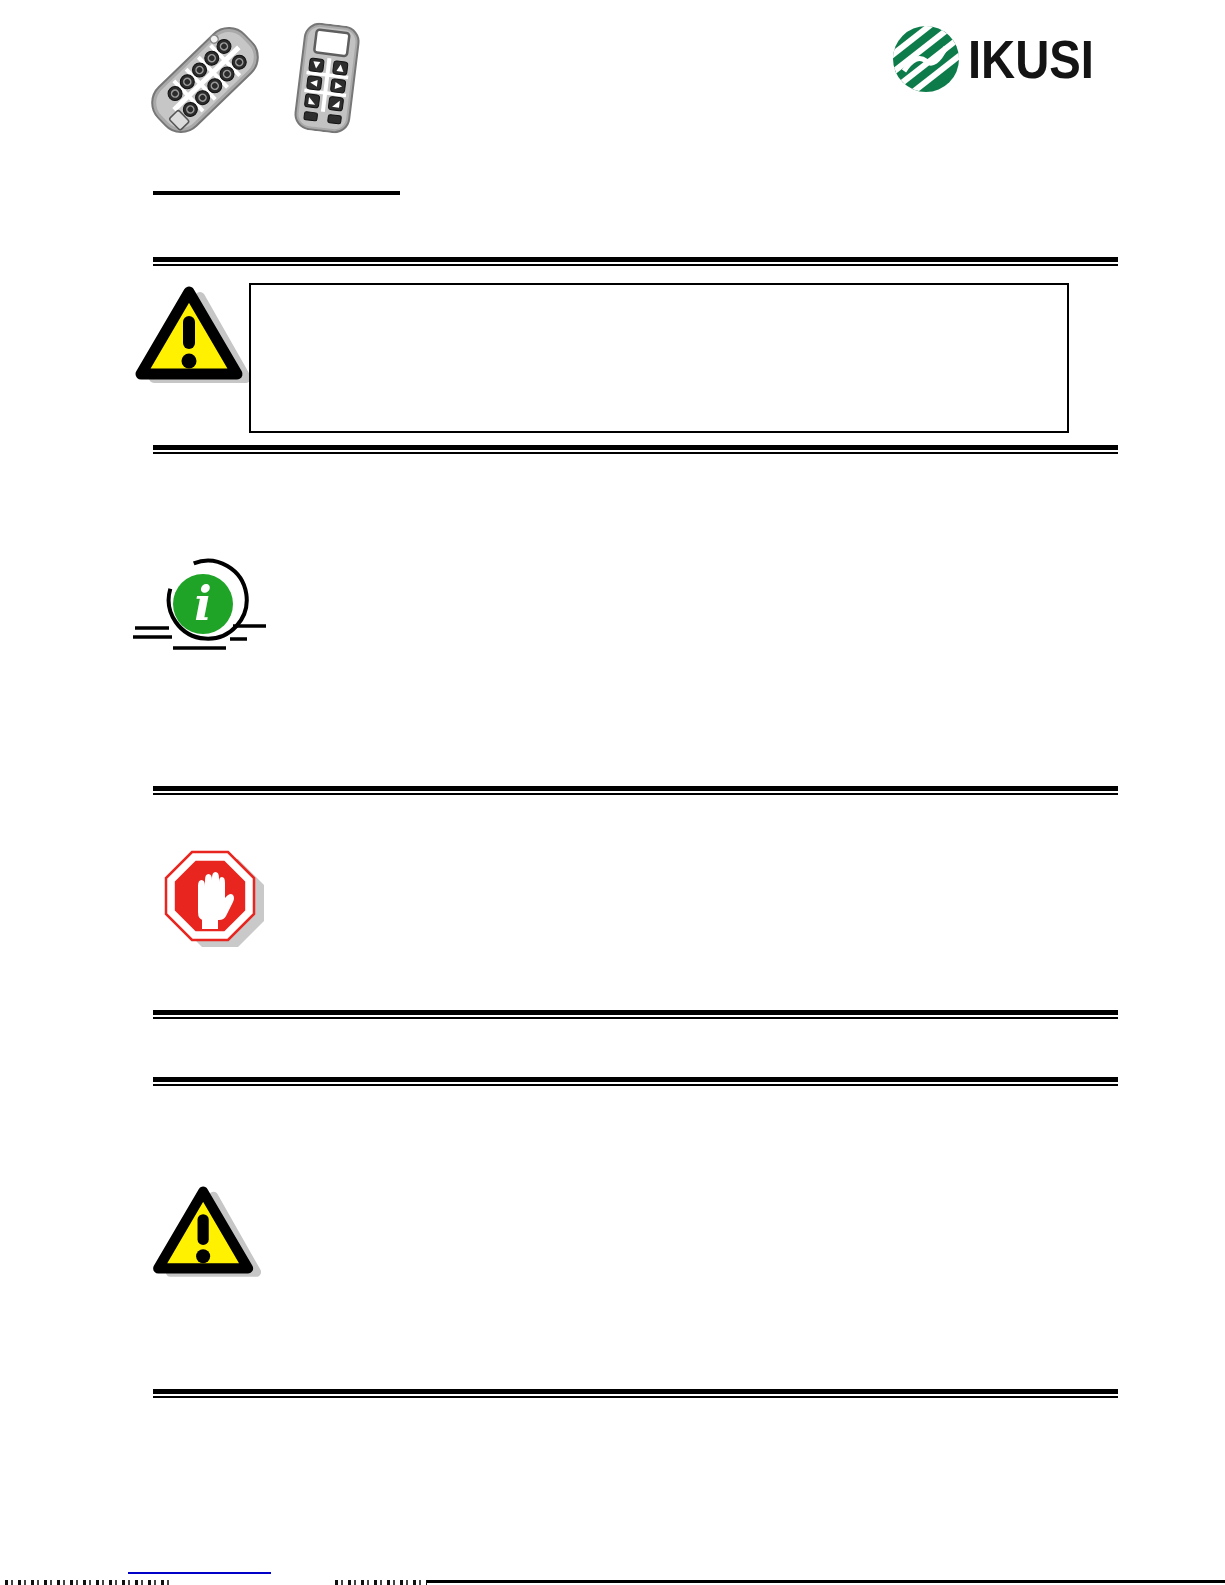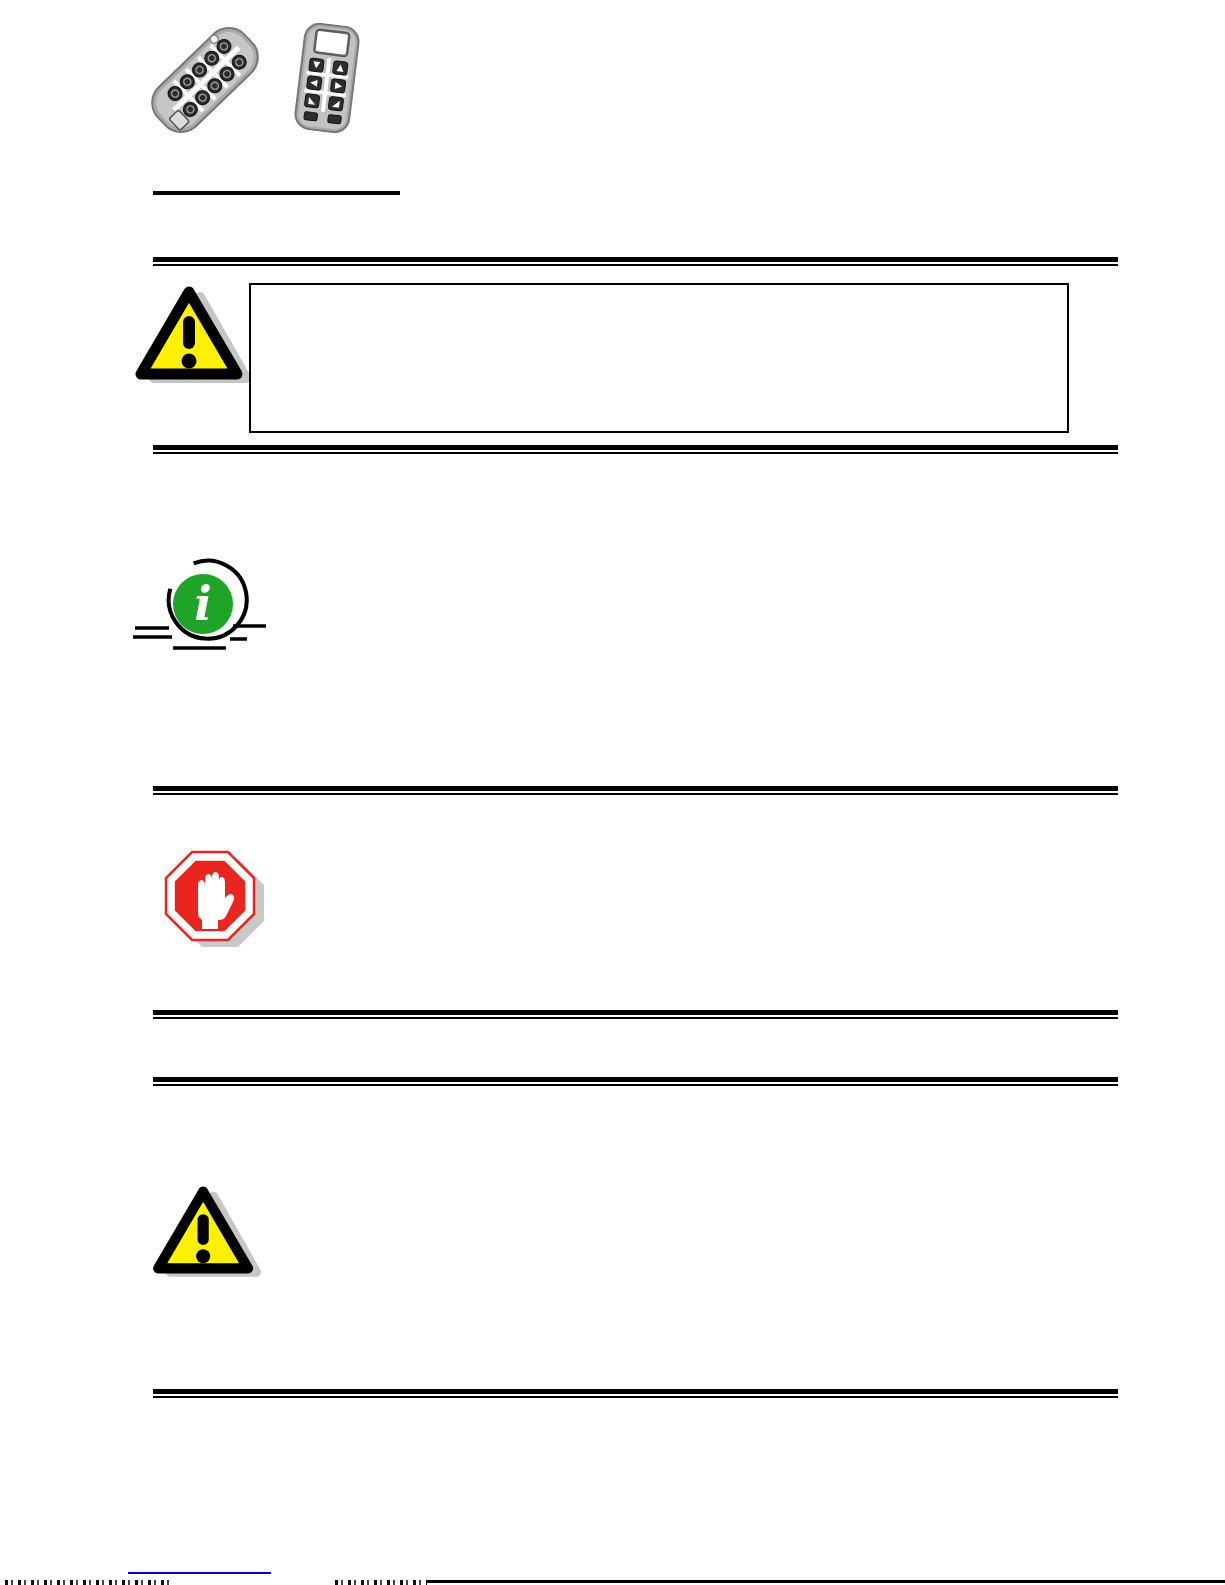--- a/index.html
+++ b/index.html
@@ -83,20 +83,40 @@
         <polygon points="15.5,39 22.5,39 19,46"></polygon>
         <polygon points="43,39 39.5,46 46.5,46"></polygon>
         <polygon points="15,60.5 22,57 22,64"></polygon>
         <polygon points="47,60.5 40,57 40,64"></polygon>
         <polygon points="15.5,75 15.5,82 22.5,82"></polygon>
         <polygon points="46.5,75 46.5,82 39.5,82"></polygon>
       </g>
     </svg>
   </div>
 
+  <div class="abs" style="left:890px;top:19px;width:212px;height:80px;">
+    <svg width="212" height="80" viewBox="0 0 212 80">
+      <defs>
+          <clipPath id="gclip">
+            <circle cx="36" cy="40" r="33"></circle>
+          </clipPath>
+        </defs>
+      <circle cx="36" cy="40" r="33" fill="#0E7C4A"></circle>
+      <g clip-path="url(#gclip)" stroke="#fff" stroke-width="6" fill="none" transform="rotate(-38 36 40)">
+        <line x1="-14" y1="16" x2="86" y2="16"></line>
+        <line x1="-14" y1="30" x2="86" y2="30"></line>
+        <line x1="-14" y1="44" x2="86" y2="44"></line>
+        <line x1="-14" y1="58" x2="86" y2="58"></line>
+      </g>
+      <g clip-path="url(#gclip)">
+        <path d="M14,52 q12,-18 22,-10 q9,8 20,-14" stroke="#fff" stroke-width="5" fill="none"></path>
+      </g>
+      <text x="78" y="59" font-size="54" font-weight="bold" fill="#141414" font-family="Liberation Sans, sans-serif" textLength="126" lengthAdjust="spacingAndGlyphs">IKUSI</text>
+    </svg>
+  </div>
 
   <div class="title-underline"></div>
 
   <div class="drule" style="top:257px;"></div>
 
   <svg class="abs" style="left:130px;top:284px;" width="122" height="100" viewBox="0 0 122 100">
     <polygon points="70,13 116,94 24,94" fill="#c6c6c6" stroke="#c6c6c6" stroke-width="10" stroke-linejoin="round"></polygon>
     <polygon points="59,8 107,90 11,90" fill="#FFF100" stroke="#000" stroke-width="11" stroke-linejoin="round"></polygon>
     <rect x="53" y="32" width="12" height="33" rx="6" fill="#000"></rect>
     <circle cx="59" cy="77" r="7.5" fill="#000"></circle>

